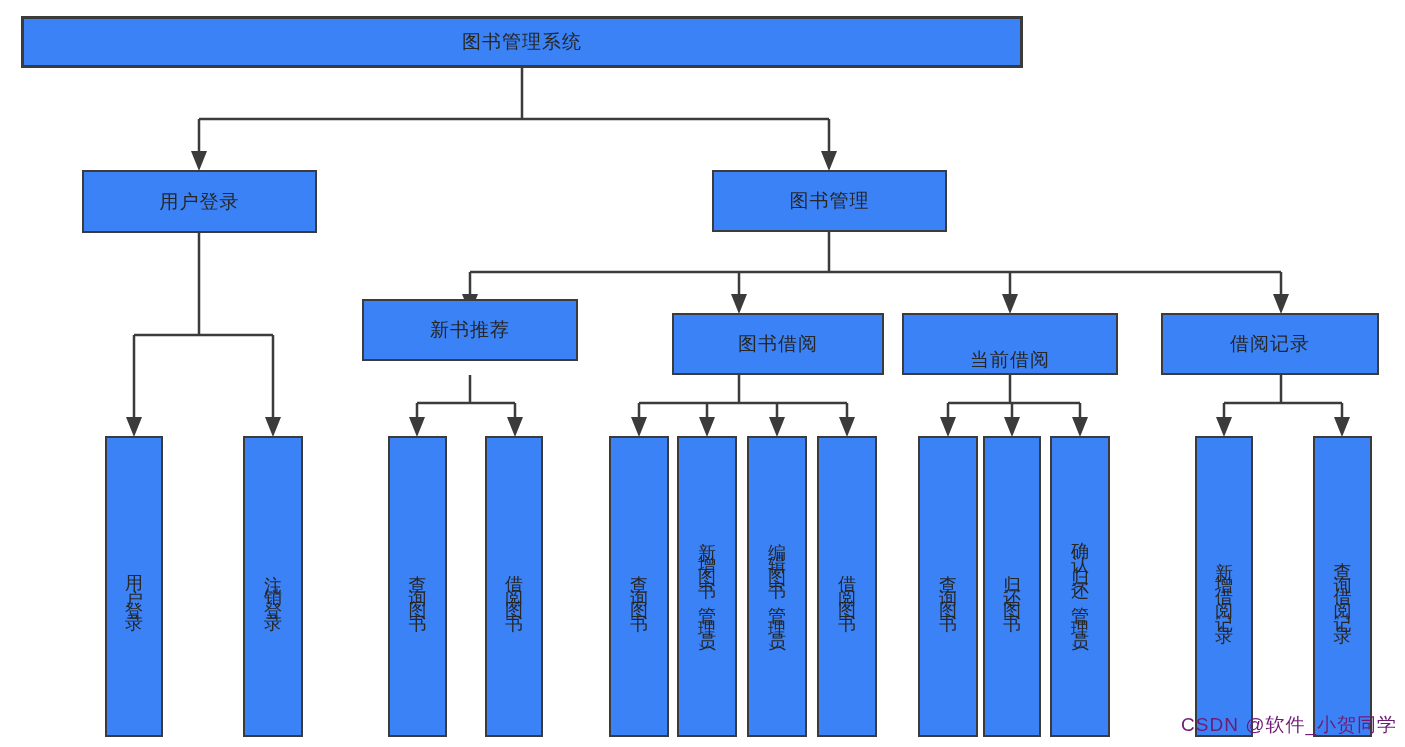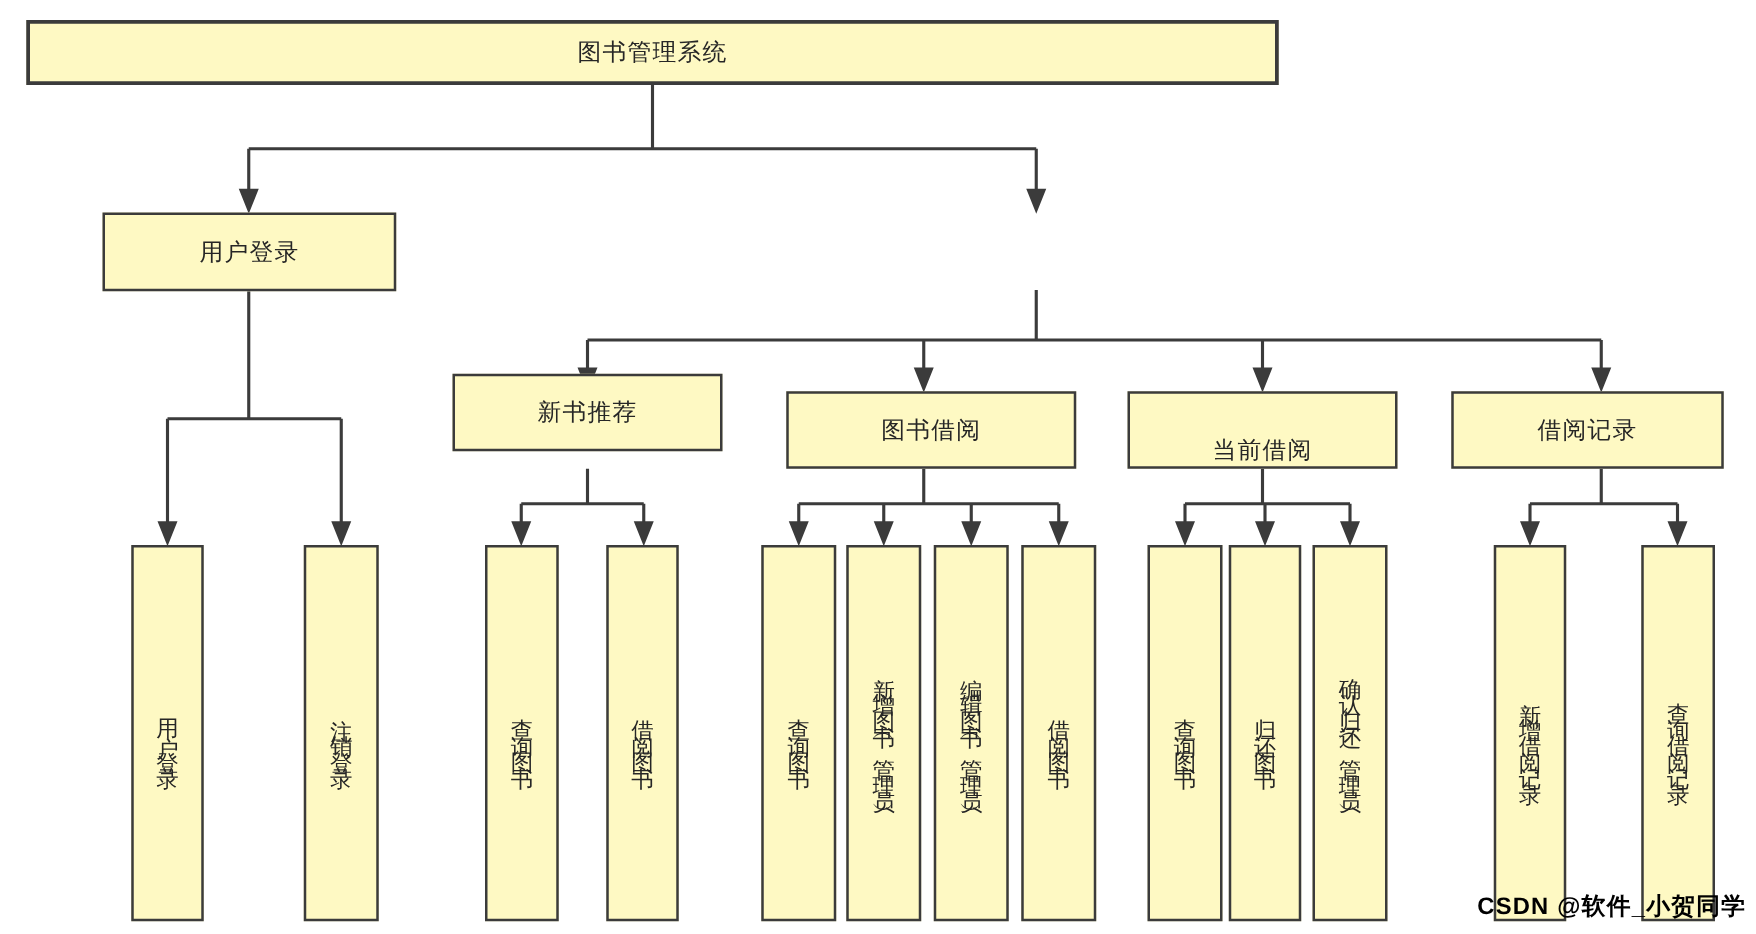--- a/index.html
+++ b/index.html
@@ -13,21 +13,21 @@
   }
   #connector-layer {
     position: absolute;
     left: 0; top: 0;
     width: 1405px; height: 747px;
     z-index: 0;
   }
   .node {
     position: absolute;
     box-sizing: border-box;
-    background: #fef9c3;
+    background: #3b82f6;
     border: 2px solid #3b3b3b;
     display: flex;
     align-items: center;
     justify-content: center;
     z-index: 1;
     color: #262626;
   }
   .node.root { border-width: 3px; }
   .hlabel {
     font-size: 19px;
@@ -45,24 +45,23 @@
     letter-spacing: 13px;
     line-height: 1;
     white-space: nowrap;
   }
   .watermark {
     position: absolute;
     right: 8px;
     top: 712px;
     z-index: 2;
     font-size: 19px;
-    color: #000000;
+    color: #701a75;
     letter-spacing: 1px;
     white-space: nowrap;
-    font-weight: bold;
   }
   path.cline { stroke: #3b3b3b; stroke-width: 2.5; fill: none; }
   path.chead { fill: #3b3b3b; stroke: none; }
 </style>
 </head>
 <body>
 
 <div id="canvas">
 
   <svg id="connector-layer" viewBox="0 0 1405 747" xmlns="http://www.w3.org/2000/svg">
@@ -96,25 +95,28 @@
     </g>
   </svg>
 
   <div class="node root" style="left:21px; top:16px; width:1002px; height:52px;">
     <span class="hlabel">图书管理系统</span>
   </div>
 
   <div class="node" style="left:82px; top:170px; width:235px; height:63px;">
     <span class="hlabel">用户登录</span>
   </div>
+  <div class="node" style="left:712px; top:170px; width:235px; height:62px;">
+    <span class="hlabel">图书管理</span>
+  </div>
 
   <div class="node" style="left:362px; top:299px; width:216px; height:62px;">
     <span class="hlabel">新书推荐</span>
   </div>
-  <div class="node" style="left:629px; top:313px; width:232px; height:62px;">
+  <div class="node" style="left:672px; top:313px; width:212px; height:62px;">
     <span class="hlabel">图书借阅</span>
   </div>
   <div class="node" style="left:902px; top:313px; width:216px; height:62px;align-items:flex-end;">
     <span class="hlabel">当前借阅</span>
   </div>
   <div class="node" style="left:1161px; top:313px; width:218px; height:62px;">
     <span class="hlabel">借阅记录</span>
   </div>
 
   <div class="node leaf" style="left:105px; width:58px;">

